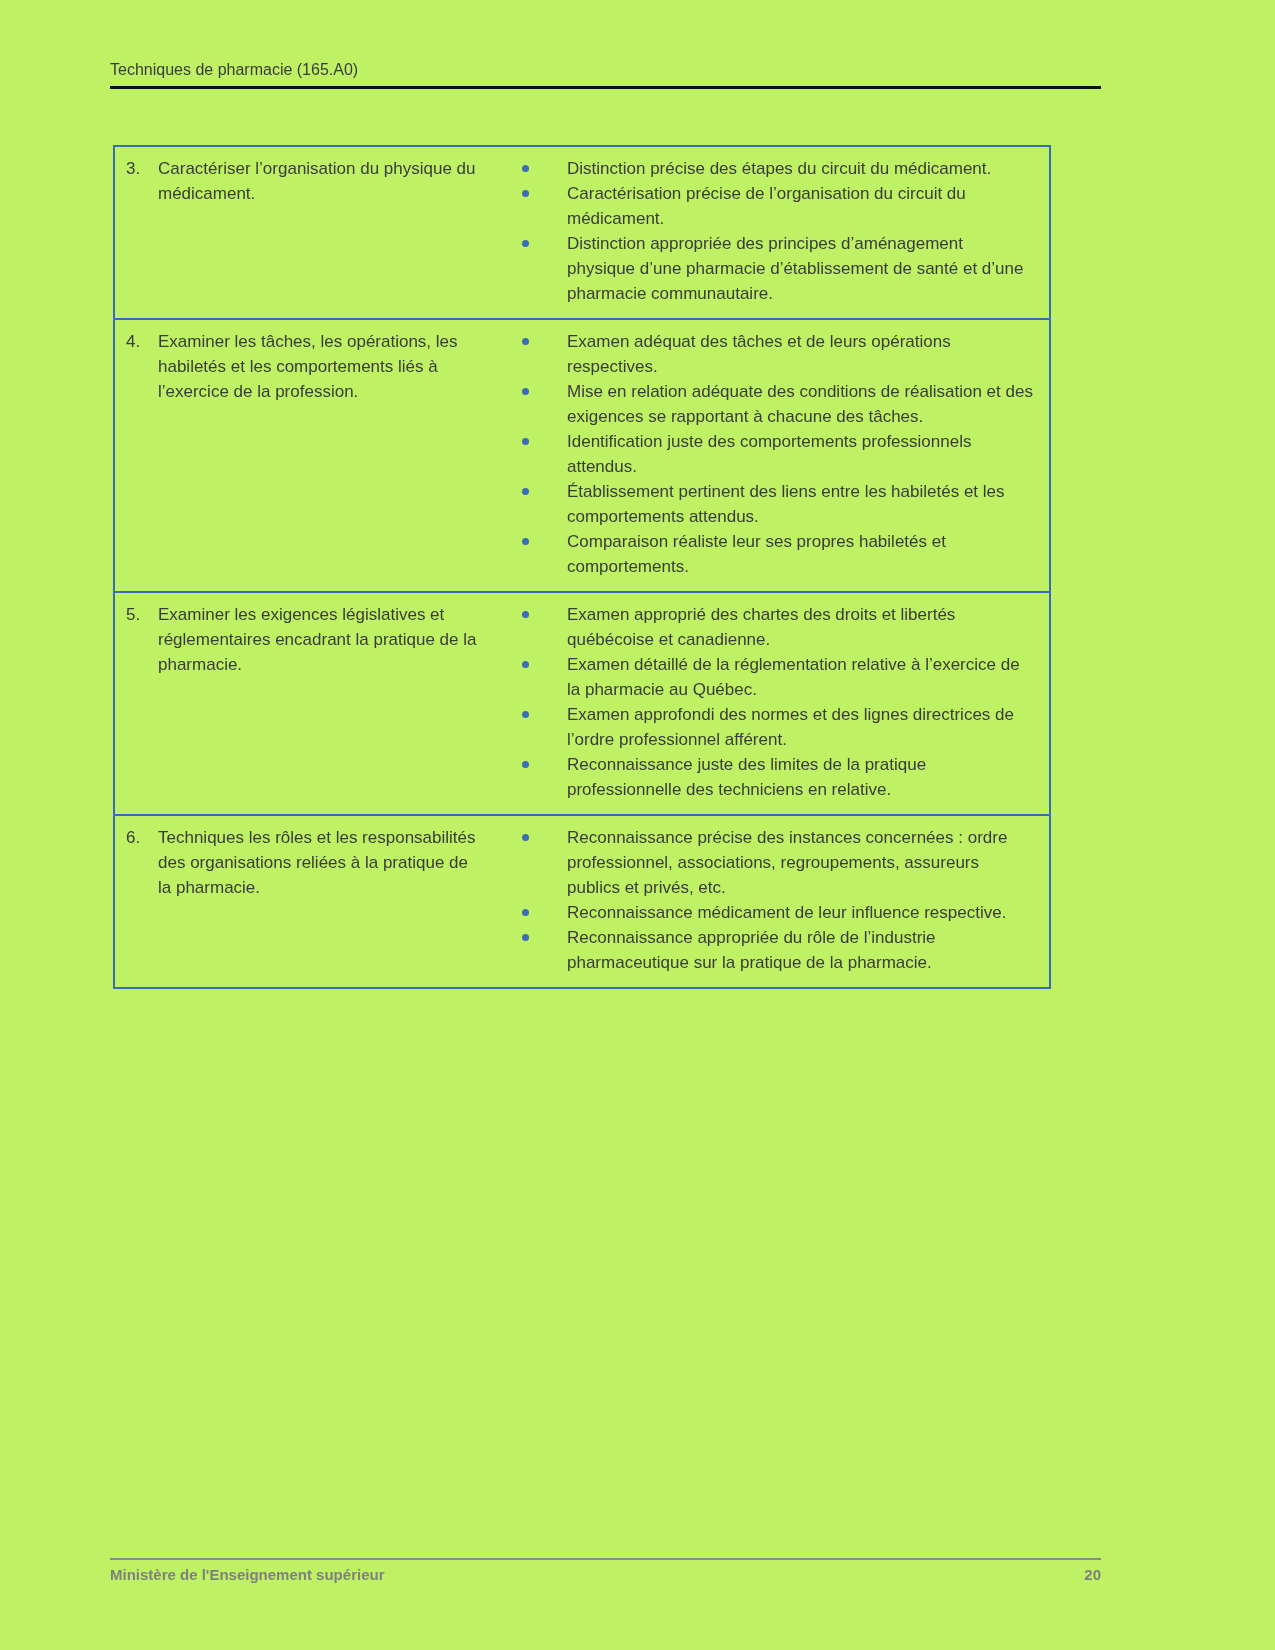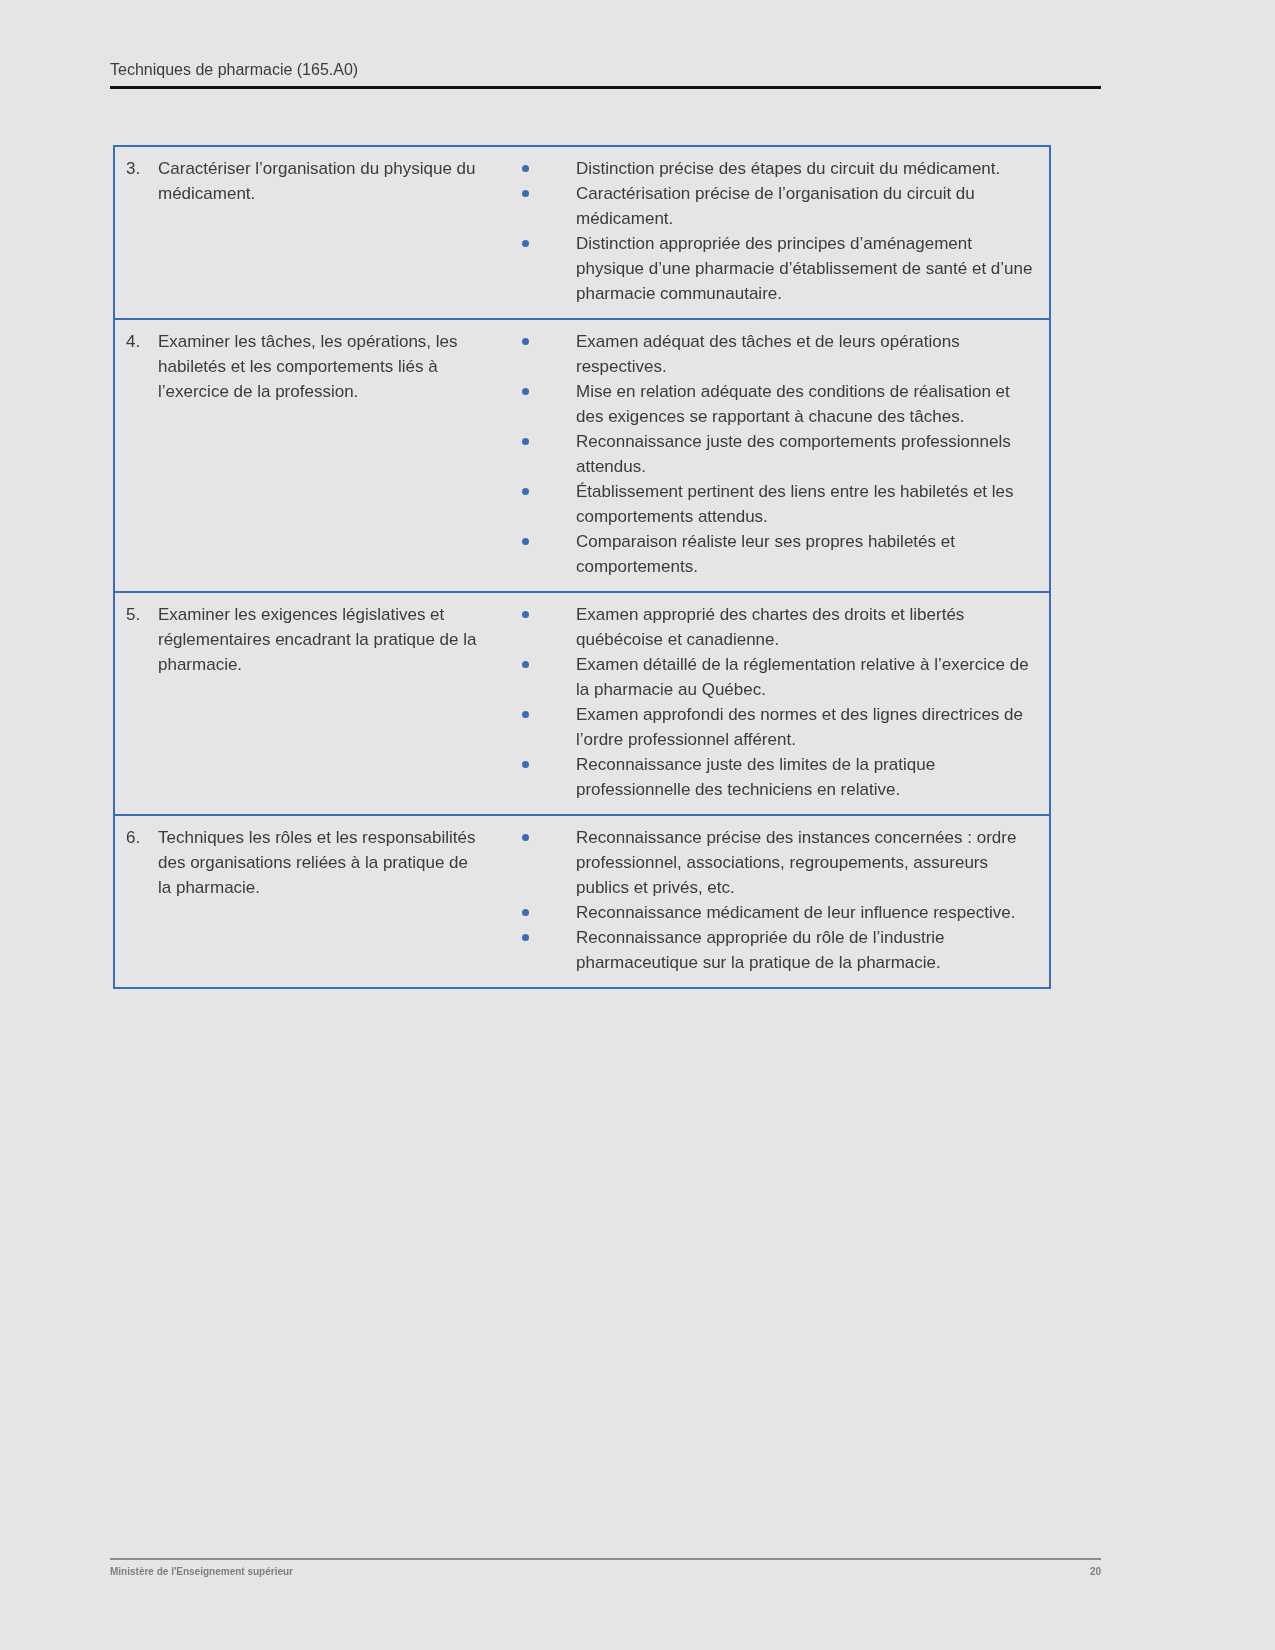--- a/index.html
+++ b/index.html
@@ -1,21 +1,21 @@
 <!DOCTYPE html>
 <html style="--accent: #3a6db5; --text-color: #3b3b3b; --footer-color: #7f7f7f; --header-rule: #111111; --footer-rule: #8a8a8a;"><head>
 <meta charset="utf-8">
 <style>
   * { box-sizing: border-box; }
   html, body { margin: 0; padding: 0; background: #ffffff; }
   .page {
     position: relative;
     width: 1275px;
     height: 1650px;
-    background: #e5e5e5;
+    background: #bef264;
     font-family: "Liberation Sans", sans-serif;
     color: var(--text-color, #3b3b3b);
     overflow: hidden;
   }
   .header {
     position: absolute;
     left: 110px;
     right: 174px;
     top: 60px;
     font-size: 16px;
@@ -37,41 +37,41 @@
   }
   .criteria-table td {
     vertical-align: top;
     border-bottom: 2px solid var(--accent, #3a6db5);
     padding: 9px 0 12px 0;
   }
   td.num-cell { width: 44px; padding-left: 11px; }
   td.obj-cell { width: 350px; padding-right: 30px; }
   td.crit-cell { padding-left: 13px; padding-right: 14px; }
   ul.criteria-list { margin: 0; padding: 0; list-style: none; }
-  li.criterion { display: flex; align-items: flex-start; gap: 9px; }
+  li.criterion { display: flex; align-items: flex-start; }
   .bullet {
     flex: 0 0 auto;
     width: 7px;
     height: 7px;
     border-radius: 50%;
     background: var(--accent, #3a6db5);
     margin: 9px 38px 0 1px;
   }
   .crit-text { flex: 1 1 auto; }
   .footer {
     position: absolute;
     left: 110px;
     right: 174px;
     top: 1558px;
     border-top: 2px solid var(--footer-rule, #8a8a8a);
     padding-top: 6px;
     display: flex;
     justify-content: space-between;
     align-items: baseline;
-    font-size: 10px;
+    font-size: 15px;
     font-weight: bold;
     color: var(--footer-color, #7f7f7f);
   }
 </style>
 </head>
 <body>
 
 <div class="page">
   <div class="header">
     <span>Techniques de pharmacie (165.A0)</span>
@@ -109,21 +109,21 @@
                 <li class="criterion">
                   <span class="bullet"></span>
                   <span class="crit-text">Examen adéquat des tâches et de leurs opérations respectives.</span>
                 </li>
                 <li class="criterion">
                   <span class="bullet"></span>
                   <span class="crit-text">Mise en relation adéquate des conditions de réalisation et des exigences se rapportant à chacune des tâches.</span>
                 </li>
                 <li class="criterion">
                   <span class="bullet"></span>
-                  <span class="crit-text">Reconnaissance juste des comportements professionnels attendus.</span>
+                  <span class="crit-text">Identification juste des comportements professionnels attendus.</span>
                 </li>
                 <li class="criterion">
                   <span class="bullet"></span>
                   <span class="crit-text">Établissement pertinent des liens entre les habiletés et les comportements attendus.</span>
                 </li>
                 <li class="criterion">
                   <span class="bullet"></span>
                   <span class="crit-text">Comparaison réaliste leur ses propres habiletés et comportements.</span>
                 </li>
               </ul>

